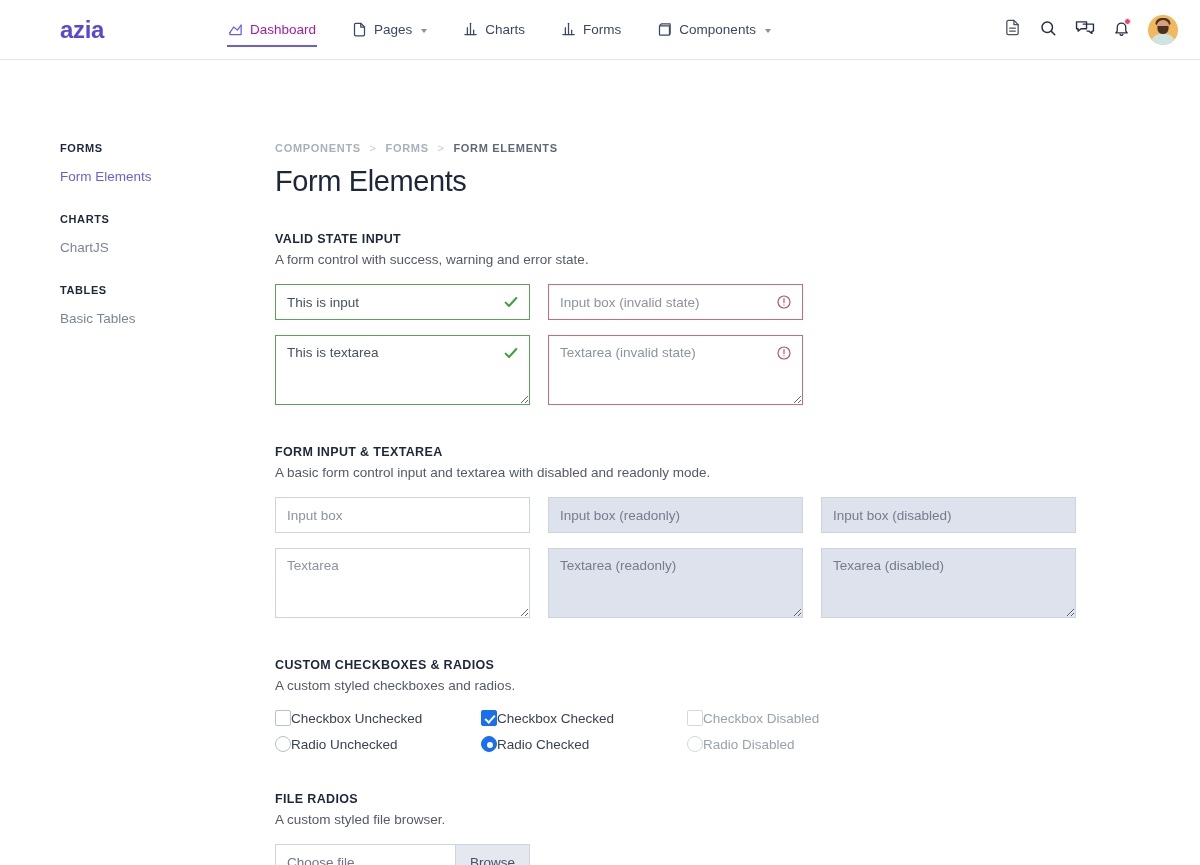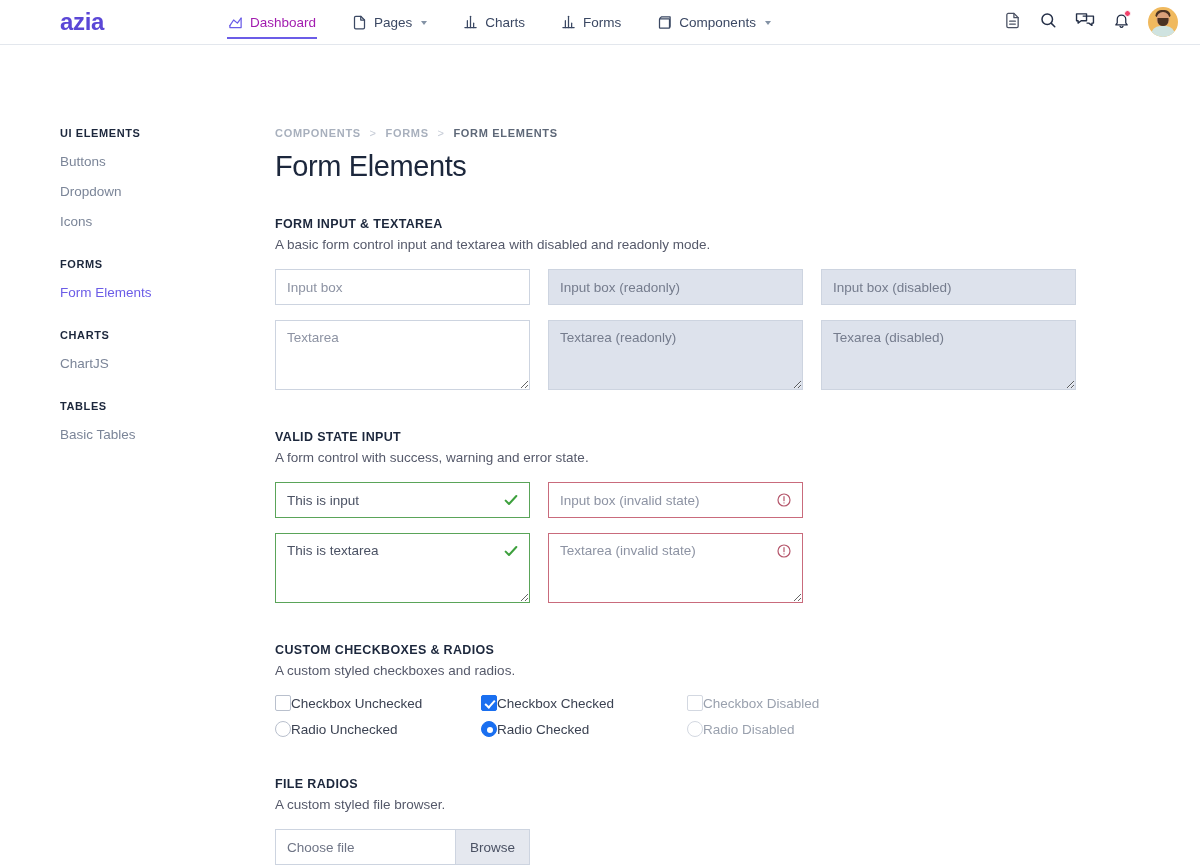--- a/index.html
+++ b/index.html
@@ -7,21 +7,21 @@
     margin: 0; padding: 0;
     width: 1200px; height: 865px;
     overflow: hidden;
     background: #fff;
     font-family: "Liberation Sans", sans-serif;
     -webkit-font-smoothing: antialiased;
   }
 
   
   .topbar {
-    height: 45px;
+    height: 60px;
     background: #fff;
     border-bottom: 1px solid #e3e7ed;
     display: flex;
     align-items: center;
     position: relative;
   }
   .logo {
     width: 227px;
     padding-left: 60px;
     font-size: 24px;
@@ -408,26 +408,20 @@
       <span class="beard"></span>
       <span class="body"></span>
     </span>
   </div>
 </div>
 
 <div class="page">
 
   <aside class="sidebar">
     <div class="side-group">
-      <div class="side-head">UI ELEMENTS</div>
-      <div class="side-link">Buttons</div>
-      <div class="side-link">Dropdown</div>
-      <div class="side-link">Icons</div>
-    </div>
-    <div class="side-group">
       <div class="side-head">FORMS</div>
       <div class="side-link active">Form Elements</div>
     </div>
     <div class="side-group">
       <div class="side-head">CHARTS</div>
       <div class="side-link">ChartJS</div>
     </div>
     <div class="side-group">
       <div class="side-head">TABLES</div>
       <div class="side-link">Basic Tables</div>
@@ -438,49 +432,20 @@
 
     <div class="breadcrumb">
       <span class="crumb">COMPONENTS</span>
       <span class="sep">&gt;</span>
       <span class="crumb">FORMS</span>
       <span class="sep">&gt;</span>
       <span class="crumb current">FORM ELEMENTS</span>
     </div>
 
     <h1 class="page-title">Form Elements</h1>
-
-    <section class="section">
-      <div class="sec-title">FORM INPUT &amp; TEXTAREA</div>
-      <div class="sec-desc">A basic form control input and textarea with disabled and readonly mode.</div>
-
-      <div class="row">
-        <div class="col">
-          <input class="inp" placeholder="Input box" style="">
-        </div>
-        <div class="col">
-          <input class="inp muted" readonly="" placeholder="Input box (readonly)" style="">
-        </div>
-        <div class="col">
-          <input class="inp muted" disabled="" placeholder="Input box (disabled)" style="">
-        </div>
-      </div>
-
-      <div class="row">
-        <div class="col">
-          <textarea class="ta" placeholder="Textarea" style=""></textarea>
-        </div>
-        <div class="col">
-          <textarea class="ta muted" readonly="" placeholder="Textarea (readonly)" style=""></textarea>
-        </div>
-        <div class="col">
-          <textarea class="ta muted" disabled="" placeholder="Texarea (disabled)" style=""></textarea>
-        </div>
-      </div>
-    </section>
 
     <section class="section">
       <div class="sec-title">VALID STATE INPUT</div>
       <div class="sec-desc">A form control with success, warning and error state.</div>
 
       <div class="row">
         <div class="col field">
           <input class="inp valid" value="This is input" style="">
           <span class="state-ic">
             <svg width="16" height="16" viewBox="0 0 24 24" fill="none" stroke="#3da03d" stroke-width="3" stroke-linecap="round" stroke-linejoin="round">
@@ -516,20 +481,49 @@
                 <circle cx="12" cy="12" r="9"></circle>
                 <path d="M12 7 v6"></path>
                 <path d="M12 16.3 v0.2"></path>
               </svg>
           </span>
         </div>
       </div>
     </section>
 
     <section class="section">
+      <div class="sec-title">FORM INPUT &amp; TEXTAREA</div>
+      <div class="sec-desc">A basic form control input and textarea with disabled and readonly mode.</div>
+
+      <div class="row">
+        <div class="col">
+          <input class="inp" placeholder="Input box" style="">
+        </div>
+        <div class="col">
+          <input class="inp muted" readonly="" placeholder="Input box (readonly)" style="">
+        </div>
+        <div class="col">
+          <input class="inp muted" disabled="" placeholder="Input box (disabled)" style="">
+        </div>
+      </div>
+
+      <div class="row">
+        <div class="col">
+          <textarea class="ta" placeholder="Textarea" style=""></textarea>
+        </div>
+        <div class="col">
+          <textarea class="ta muted" readonly="" placeholder="Textarea (readonly)" style=""></textarea>
+        </div>
+        <div class="col">
+          <textarea class="ta muted" disabled="" placeholder="Texarea (disabled)" style=""></textarea>
+        </div>
+      </div>
+    </section>
+
+    <section class="section">
       <div class="sec-title">CUSTOM CHECKBOXES &amp; RADIOS</div>
       <div class="sec-desc">A custom styled checkboxes and radios.</div>
 
       <div class="cr-grid">
         <div class="cr-item">
           <span class="cbox"></span>
           <span class="cr-label">Checkbox Unchecked</span>
         </div>
         <div class="cr-item">
           <span class="cbox checked"></span>

